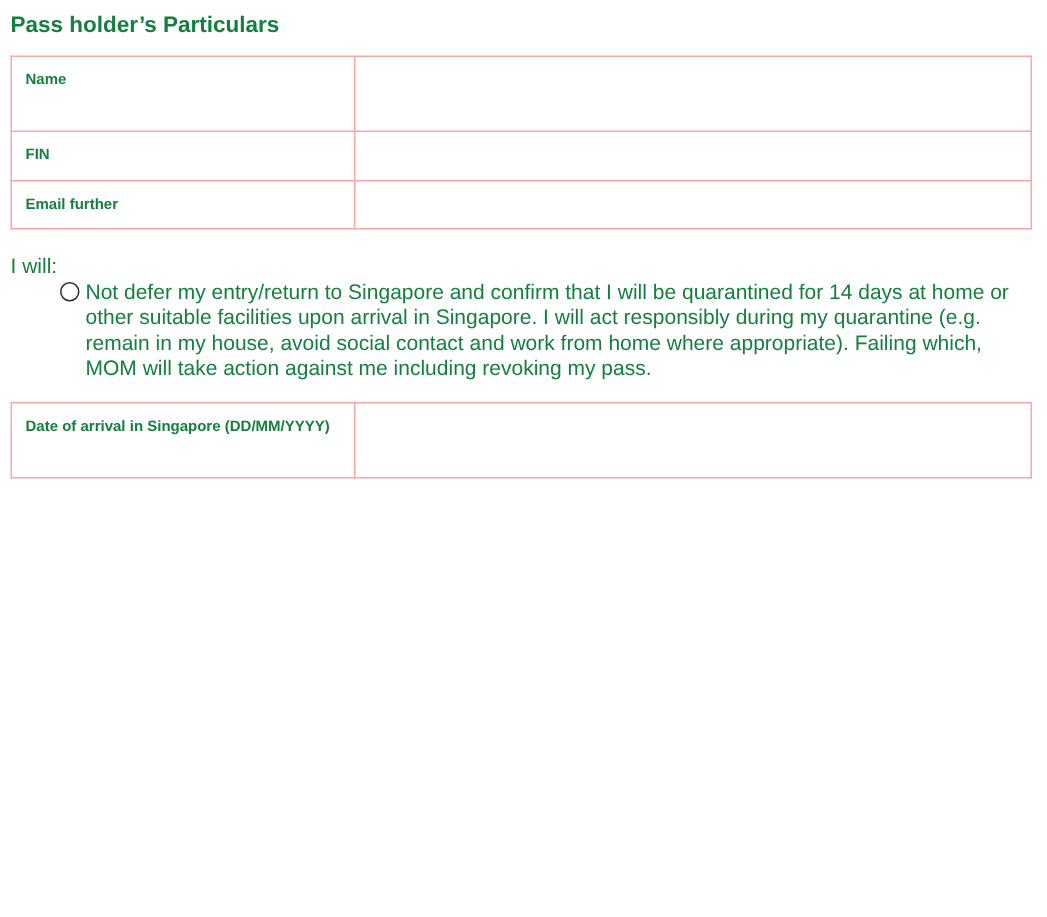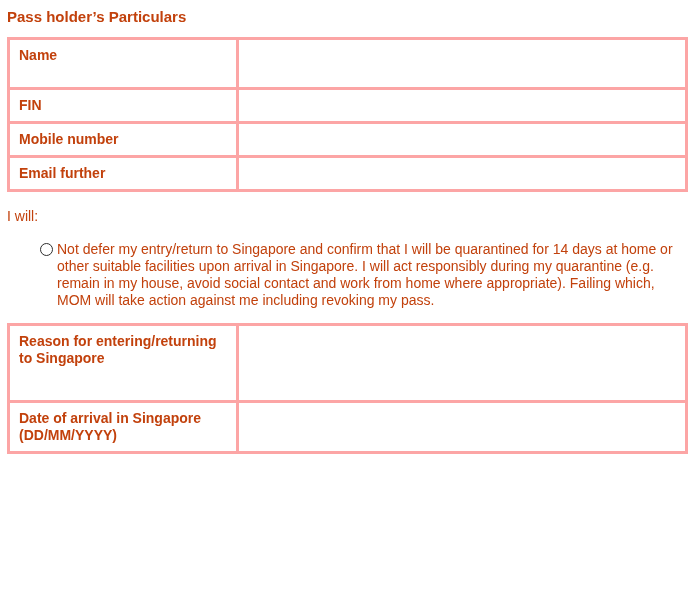--- a/index.html
+++ b/index.html
@@ -2,60 +2,60 @@
 <html><head>
 <meta charset="utf-8">
 <style>
   html, body { margin: 0; padding: 0; background: #ffffff; }
   .page {
     width: 698px;
     height: 611px;
     box-sizing: border-box;
     padding: 8px 10px 0 7px;
     background: #ffffff;
-    color: #c2410c;
+    color: #15803d;
     font-family: "Liberation Sans", sans-serif;
     font-size: 14px;
     line-height: 17px;
     overflow: hidden;
   }
   .title {
     font-size: 15px;
     font-weight: bold;
     line-height: 18px;
     margin: 0 0 11px 0;
   }
   table.form-table {
     border-collapse: collapse;
     width: 681px;
     table-layout: fixed;
   }
   table.form-table td {
-    border: 3px solid #fca5a5;
+    border: 1px solid #fca5a5;
     box-sizing: border-box;
     vertical-align: top;
     padding: 7px 9px;
-    font-size: 14px;
+    font-size: 10px;
     line-height: 17px;
   }
   td.label-cell { font-weight: bold; width: 229px; }
   td.value-cell { background: #ffffff; }
   
   .t1r1 td { height: 50px; }
   .t1r2 td { height: 33px; }
   .t1r3 td { height: 36px; }
   .t1r4 td { height: 34px; }
   .t1r5 td { height: 32px; }
   
   .t2r1 td { height: 77px; }
   .t2r2 td { height: 50px; }
   .t2r3 td { height: 51px; }
   .t2r4 td { height: 49px; }
   .intro {
-    margin: 16px 0 16px 0;
+    margin: 16px 0 0 0;
   }
   .option {
     display: flex;
     align-items: flex-start;
     margin-left: 33px;
     margin-bottom: 13px;
     max-width: 638px;
   }
   .radio {
     flex: none;
@@ -79,45 +79,37 @@
   <table class="form-table">
     <tbody>
         <tr class="t1r1">
       <td class="label-cell">Name</td>
       <td class="value-cell"></td>
     </tr>
     <tr class="t1r2">
       <td class="label-cell">FIN</td>
       <td class="value-cell"></td>
     </tr>
-    <tr class="t1r4">
-      <td class="label-cell">Mobile number</td>
-      <td class="value-cell"></td>
-    </tr>
     <tr class="t1r5">
       <td class="label-cell">Email further</td>
       <td class="value-cell"></td>
     </tr>
   </tbody>
     </table>
 
   <div class="intro">I will:</div>
 
 
   <div class="option">
     <span class="radio"></span>
     <span class="option-text">Not defer my entry/return to Singapore and confirm that I will be quarantined for 14 days at home or other suitable facilities upon arrival in Singapore. I will act responsibly during my quarantine (e.g. remain in my house, avoid social contact and work from home where appropriate). Failing which, MOM will take action against me including revoking my pass.</span>
   </div>
 
   <table class="form-table travel-table">
     <tbody>
-        <tr class="t2r1">
-      <td class="label-cell">Reason for entering/returning to Singapore</td>
-      <td class="value-cell"></td>
-    </tr>
     <tr class="t2r2">
       <td class="label-cell">Date of arrival in Singapore (DD/MM/YYYY)</td>
       <td class="value-cell"></td>
     </tr>
   </tbody>
     </table>
 
 </div>
 
 </body></html>

